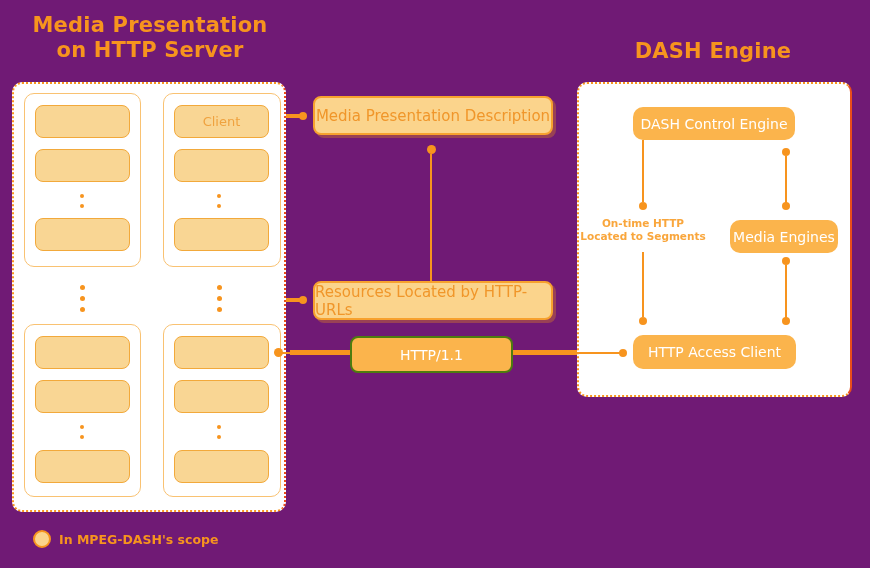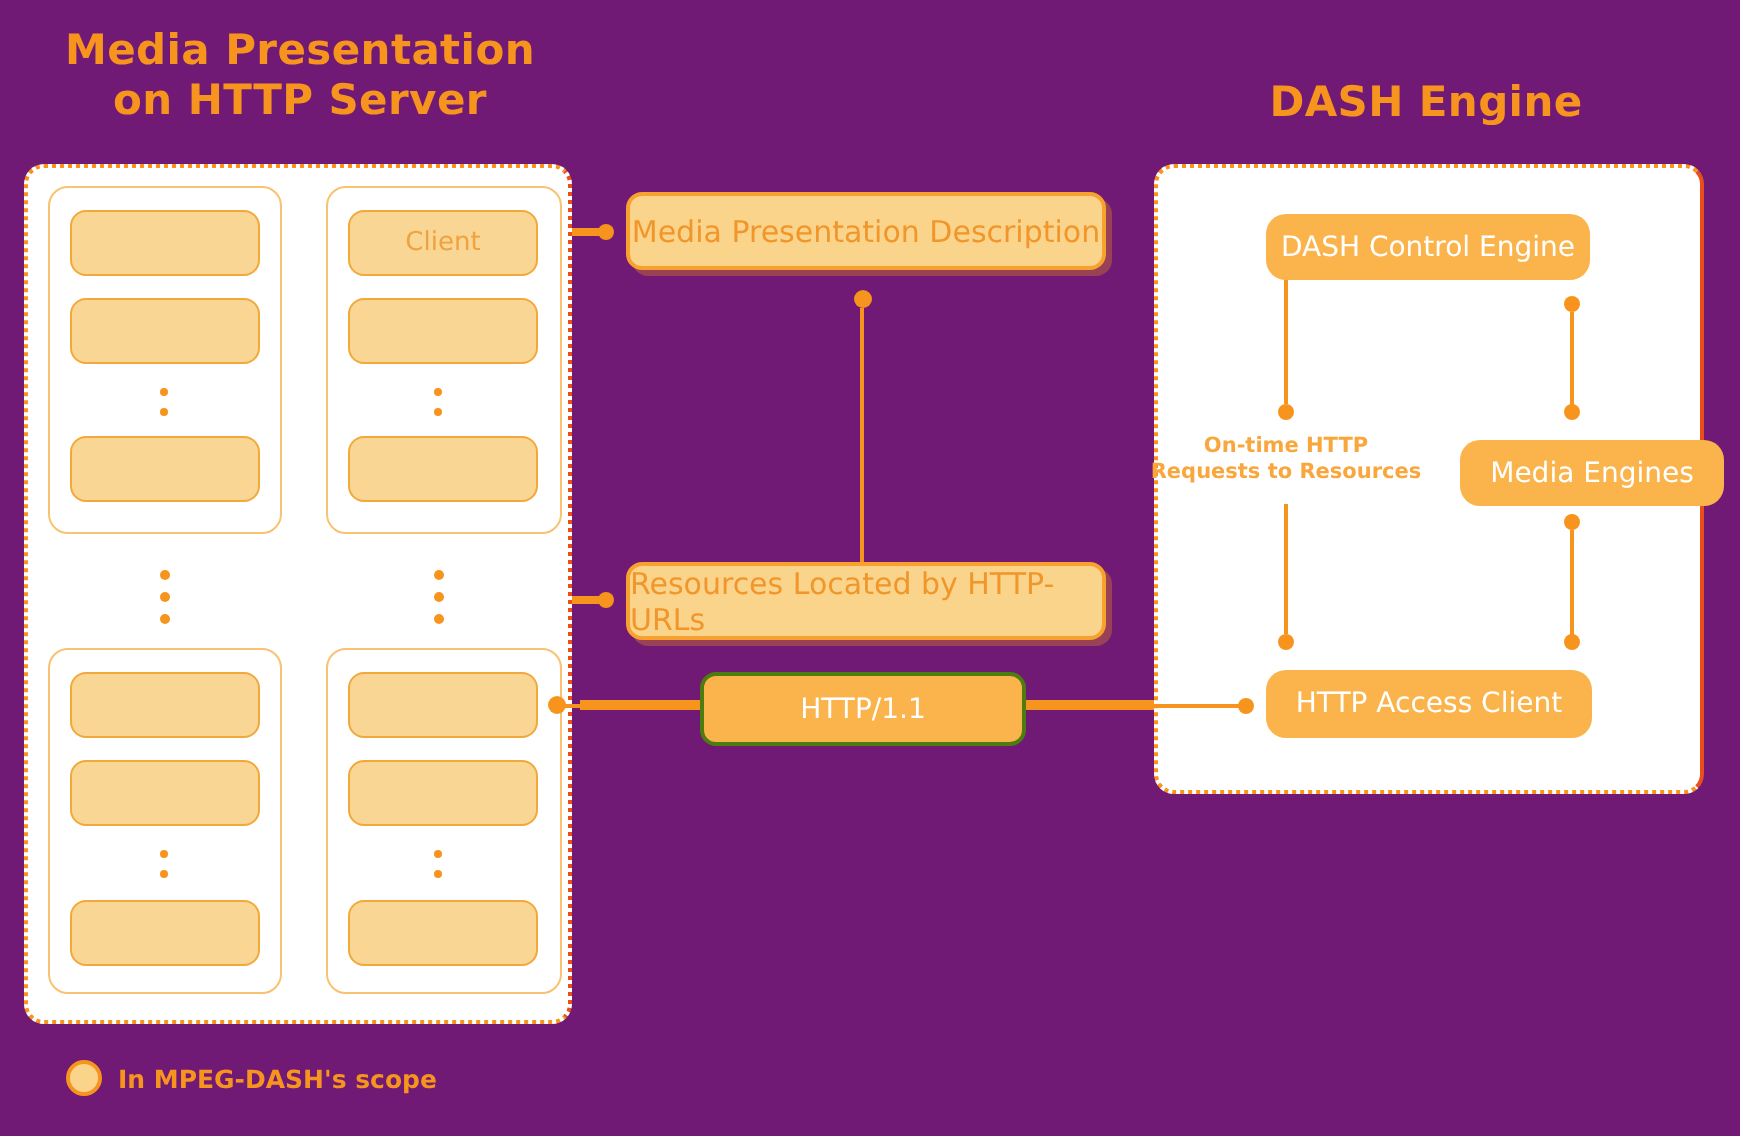--- a/index.html
+++ b/index.html
@@ -142,28 +142,28 @@
   <div class="hline" style="left:290px;top:350px;width:60px;height:5px;"></div>
   <div class="solid-box" id="http11-box" style="left:350px;top:336px;width:163px;height:37px;">HTTP/1.1</div>
   <div class="hline" style="left:513px;top:350px;width:64px;height:5px;"></div>
 
   <div class="scope-box" id="dash-container"></div>
 
   <div class="hline" style="left:577px;top:352px;width:46px;height:2px;"></div>
   <div class="dot" style="left:619px;top:349px;width:8px;height:8px;"></div>
 
   <div class="solid-box" style="left:633px;top:107px;width:162px;height:33px;">DASH Control Engine</div>
-  <div class="solid-box" style="left:730px;top:220px;width:132px;height:33px;">Media Engines</div>
+  <div class="solid-box" style="left:730px;top:220px;width:108px;height:33px;">Media Engines</div>
   <div class="solid-box" style="left:633px;top:335px;width:163px;height:34px;">HTTP Access Client</div>
 
   <div class="vline" style="left:642px;top:140px;width:2px;height:62px;"></div>
   <div class="dot" style="left:639px;top:202px;width:8px;height:8px;"></div>
   <div id="on-time-label">
     <div>On-time HTTP</div>
-    <div>Requests to Resources</div>
+    <div>Located to Segments</div>
   </div>
   <div class="vline" style="left:642px;top:252px;width:2px;height:65px;"></div>
   <div class="dot" style="left:639px;top:317px;width:8px;height:8px;"></div>
 
   <div class="dot" style="left:782px;top:148px;width:8px;height:8px;"></div>
   <div class="vline" style="left:785px;top:156px;width:2px;height:47px;"></div>
   <div class="dot" style="left:782px;top:202px;width:8px;height:8px;"></div>
 
   <div class="dot" style="left:782px;top:257px;width:8px;height:8px;"></div>
   <div class="vline" style="left:785px;top:265px;width:2px;height:53px;"></div>

